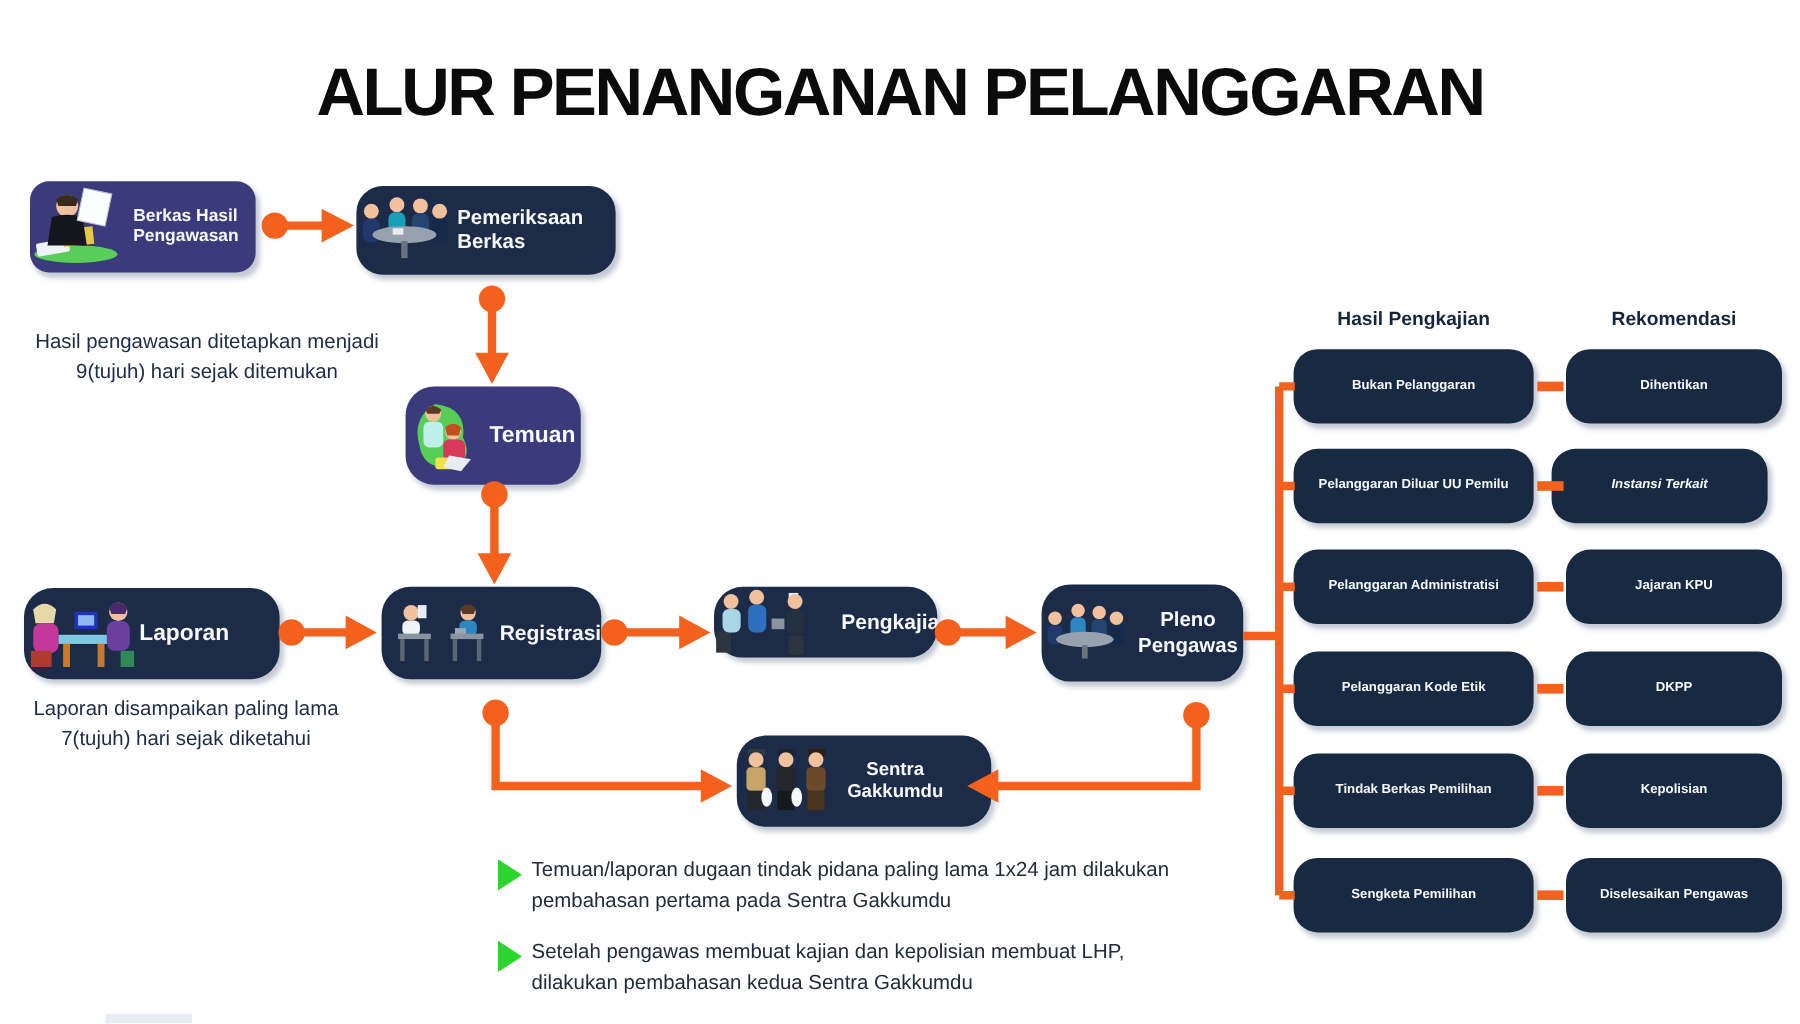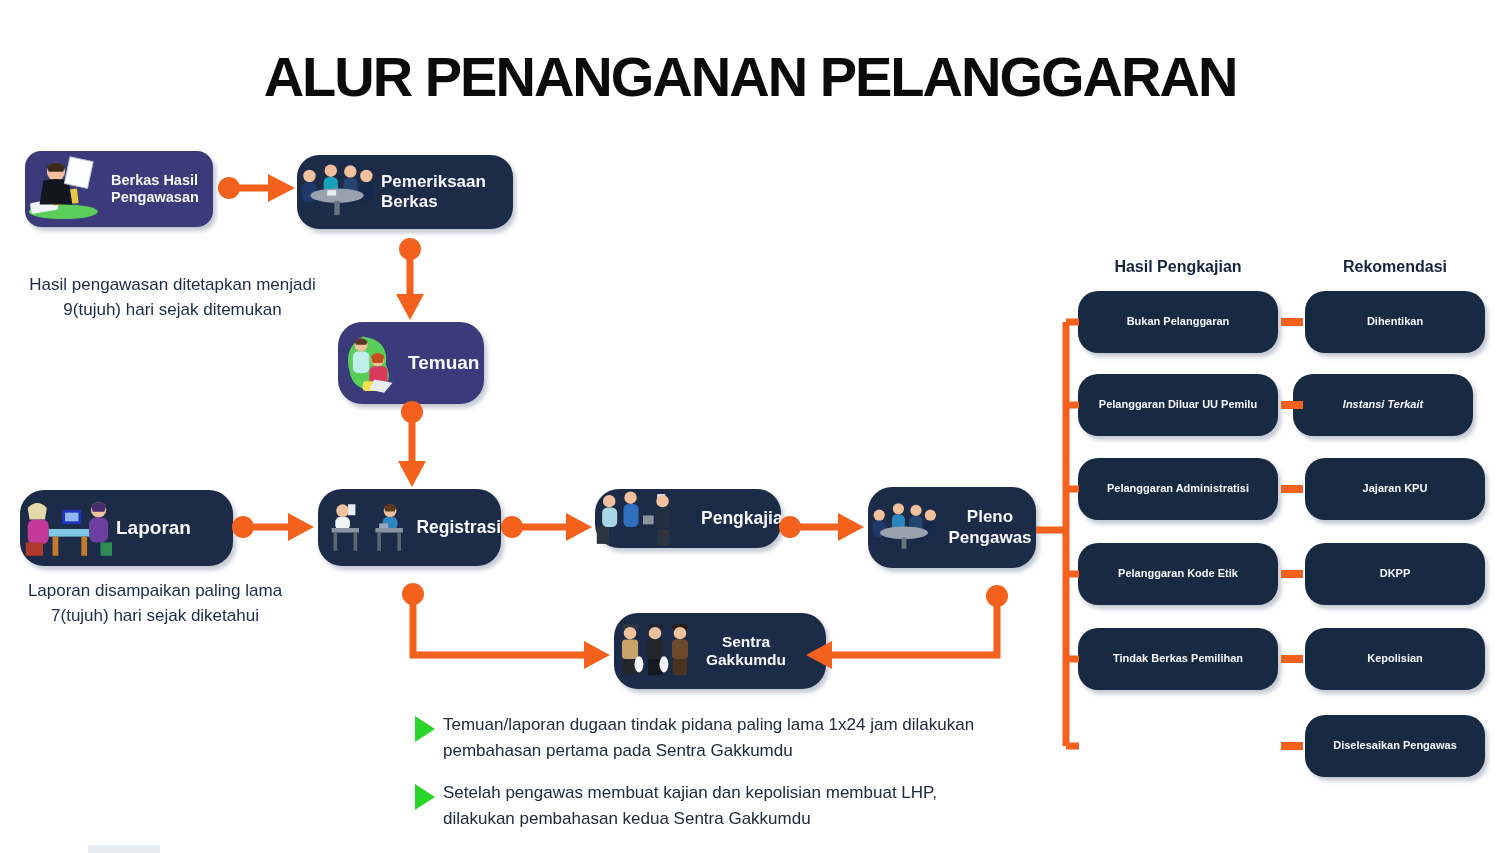--- a/index.html
+++ b/index.html
@@ -228,20 +228,23 @@
     <span>DKPP</span>
     </div>
 
   <div class="outbox" style="left:1078px;top:628px;">
     <span>Tindak Berkas Pemilihan</span>
     </div>
   <div class="outbox recbox" style="left:1305px;top:628px;">
     <span>Kepolisian</span>
     </div>
 
+  <div class="outbox" style="left:1078px;top:715px;">
+    <span>Sengketa Pemilihan</span>
+    </div>
   <div class="outbox recbox" style="left:1305px;top:715px;">
     <span>Diselesaikan Pengawas</span>
     </div>
 
   <div class="footnote" style="left:443px;top:712px;">Temuan/laporan dugaan tindak pidana paling lama 1x24 jam dilakukan pembahasan pertama pada Sentra Gakkumdu</div>
   <div class="footnote" style="left:443px;top:780px;">Setelah pengawas membuat kajian dan kepolisian membuat LHP, dilakukan pembahasan kedua Sentra Gakkumdu</div>
 
   <div class="artifact"></div>
 
   <svg class="overlay" width="1500" height="853" viewBox="0 0 1500 853">

